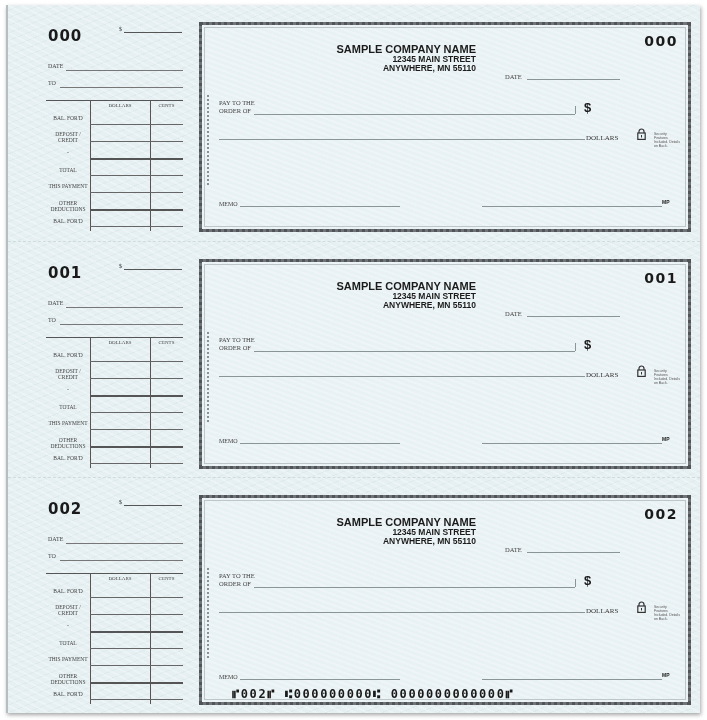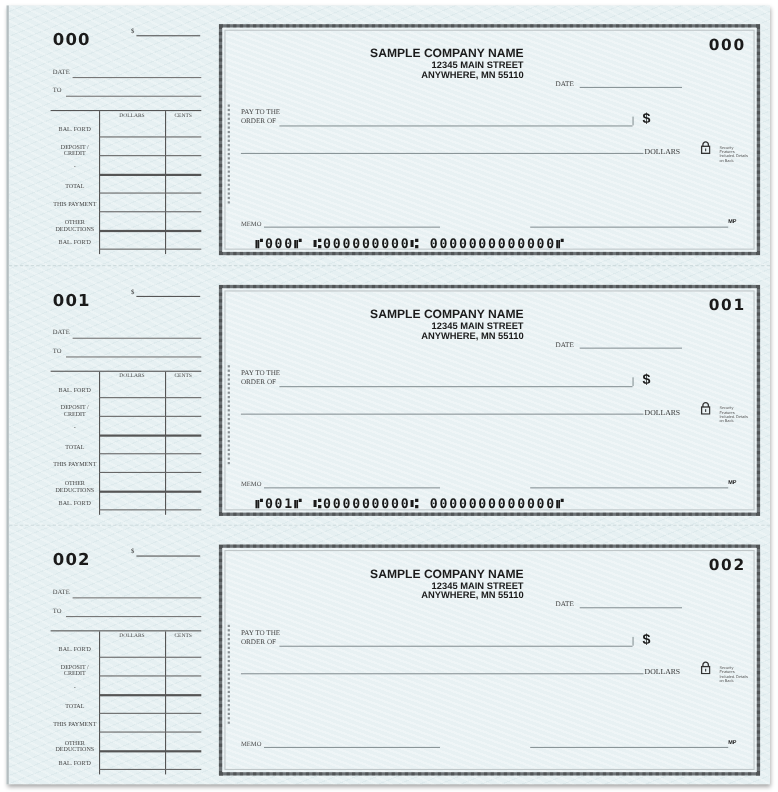--- a/index.html
+++ b/index.html
@@ -117,21 +117,20 @@
       <svg class="c-lock" viewBox="0 0 9 12">
           <path d="M2 5V3.5a2.5 2.5 0 0 1 5 0V5" fill="none" stroke="#333" stroke-width="1.2"></path>
           <rect x="0.8" y="5" width="7.4" height="6.4" fill="none" stroke="#333" stroke-width="1.2"></rect>
           <rect x="4" y="7" width="1" height="2.5" fill="#333"></rect>
         </svg>
       <div class="c-sec">Security Features Included. Details on Back.</div>
       <div class="c-memo-lbl">MEMO</div>
       <div class="c-memo-line"></div>
       <div class="c-sig-line"></div>
       <div class="c-mp">MP</div>
-      <div class="c-micr">⑈000⑈ ⑆000000000⑆ 0000000000000⑈</div>
     </div>
   </div>
 
   <div class="row" style="top:236px;">
     <div class="stub">
       <div class="stub-num">001</div>
       <div class="stub-amt">$</div>
       <div class="stub-amt-line"></div>
       <div class="stub-lbl" style="top:58px;">DATE</div>
       <div class="stub-line" style="left:58px; top:65px; width:117px;"></div>
@@ -177,21 +176,20 @@
       <svg class="c-lock" viewBox="0 0 9 12">
           <path d="M2 5V3.5a2.5 2.5 0 0 1 5 0V5" fill="none" stroke="#333" stroke-width="1.2"></path>
           <rect x="0.8" y="5" width="7.4" height="6.4" fill="none" stroke="#333" stroke-width="1.2"></rect>
           <rect x="4" y="7" width="1" height="2.5" fill="#333"></rect>
         </svg>
       <div class="c-sec">Security Features Included. Details on Back.</div>
       <div class="c-memo-lbl">MEMO</div>
       <div class="c-memo-line"></div>
       <div class="c-sig-line"></div>
       <div class="c-mp">MP</div>
-      <div class="c-micr">⑈001⑈ ⑆000000000⑆ 0000000000000⑈</div>
     </div>
   </div>
 
   <div class="row" style="top:472px;">
     <div class="stub">
       <div class="stub-num">002</div>
       <div class="stub-amt">$</div>
       <div class="stub-amt-line"></div>
       <div class="stub-lbl" style="top:58px;">DATE</div>
       <div class="stub-line" style="left:58px; top:65px; width:117px;"></div>
@@ -237,16 +235,17 @@
       <svg class="c-lock" viewBox="0 0 9 12">
           <path d="M2 5V3.5a2.5 2.5 0 0 1 5 0V5" fill="none" stroke="#333" stroke-width="1.2"></path>
           <rect x="0.8" y="5" width="7.4" height="6.4" fill="none" stroke="#333" stroke-width="1.2"></rect>
           <rect x="4" y="7" width="1" height="2.5" fill="#333"></rect>
         </svg>
       <div class="c-sec">Security Features Included. Details on Back.</div>
       <div class="c-memo-lbl">MEMO</div>
       <div class="c-memo-line"></div>
       <div class="c-sig-line"></div>
       <div class="c-mp">MP</div>
+      <div class="c-micr">⑈002⑈ ⑆000000000⑆ 0000000000000⑈</div>
     </div>
   </div>
 
 </div>
 
 </body></html>

